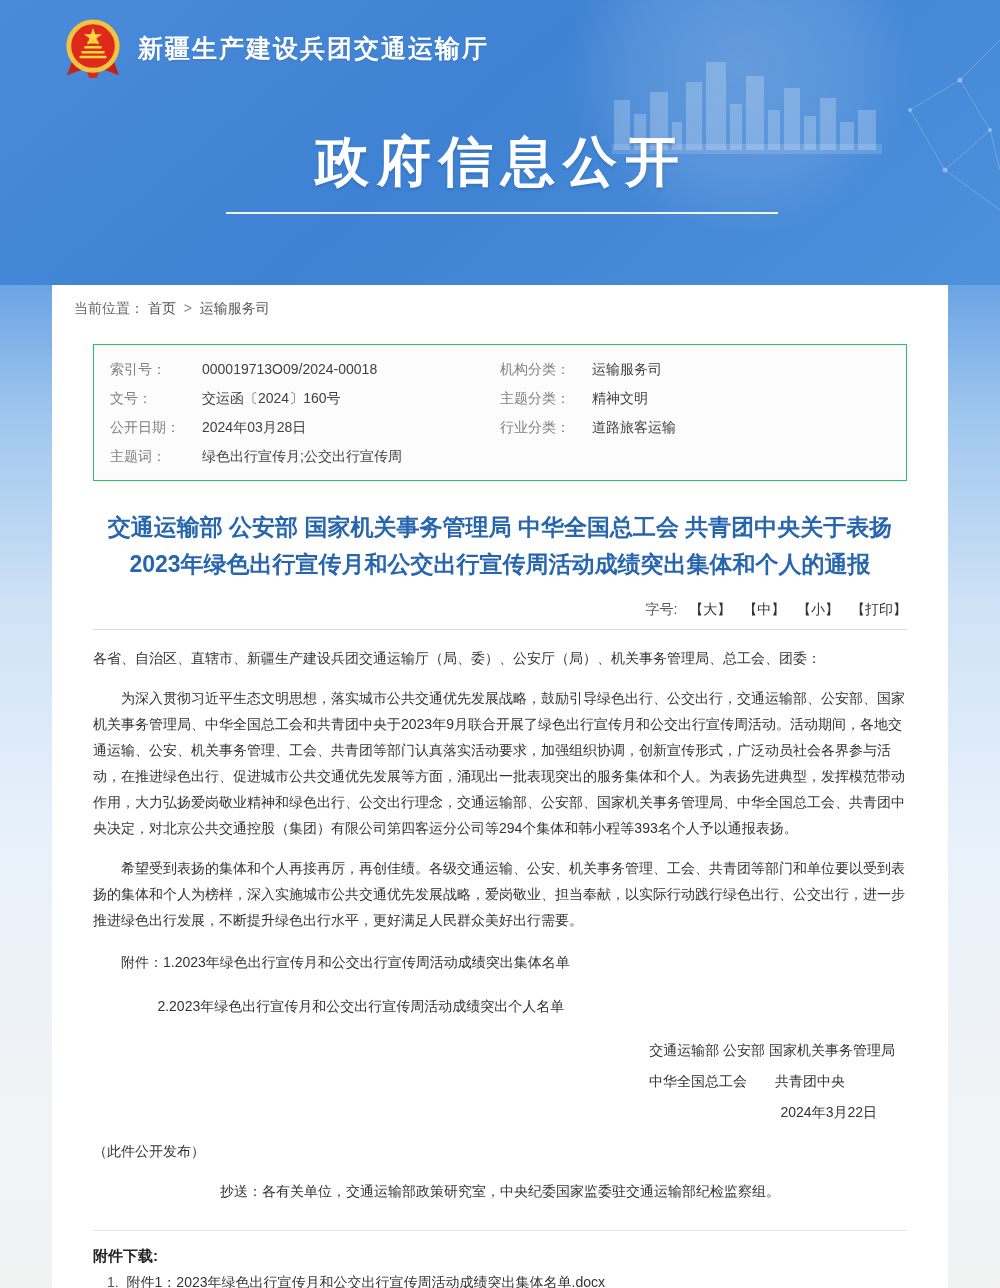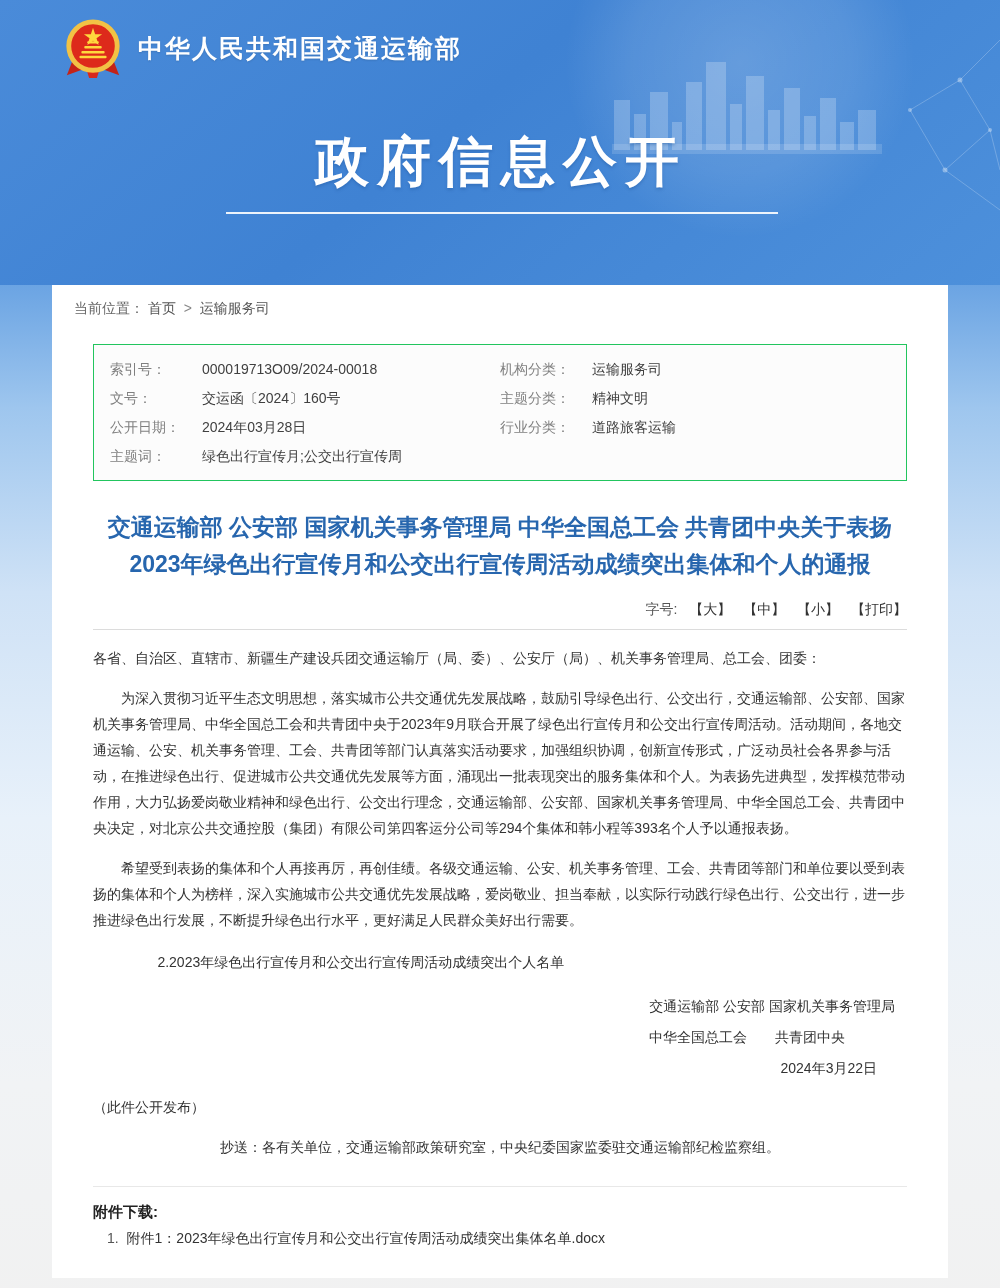--- a/index.html
+++ b/index.html
@@ -139,21 +139,21 @@
         <path d="M12 42 L5 60 L22 54 Z" fill="#c42318"></path>
         <path d="M52 42 L59 60 L42 54 Z" fill="#c42318"></path>
         <path d="M24 50 L40 50 L36 63 L28 63 Z" fill="#d7281d"></path>
         <circle cx="32" cy="30" r="25" fill="#dd2a1b" stroke="#f2c245" stroke-width="5"></circle>
         <path d="M32 11 L34.2 17.8 L41.4 17.8 L35.6 22 L37.8 28.8 L32 24.6 L26.2 28.8 L28.4 22 L22.6 17.8 L29.8 17.8 Z" fill="#ffd83d"></path>
         <rect x="23" y="30" width="18" height="2.6" rx="1" fill="#ffd83d"></rect>
         <rect x="20" y="35" width="24" height="2.6" rx="1" fill="#ffd83d"></rect>
         <rect x="18" y="40" width="28" height="2.6" rx="1" fill="#ffd83d"></rect>
         <rect x="26" y="25" width="12" height="2.4" rx="1" fill="#ffd83d"></rect>
       </svg>
-      <div class="site-name">中华人民共和国交通运输部</div>
+      <div class="site-name">新疆生产建设兵团交通运输厅</div>
     </div>
 
     <div class="banner-title">政府信息公开</div>
     <div class="banner-underline"></div>
   </div>
 
   <div class="body-bg">
     <div class="card">
 
       <div class="breadcrumb">
@@ -213,20 +213,21 @@
           <span class="fb-item">【小】</span>
           <span class="fb-item">【打印】</span>
         </div>
 
         <hr class="divider">
 
         <div class="doc-body">
           <p class="salutation">各省、自治区、直辖市、新疆生产建设兵团交通运输厅（局、委）、公安厅（局）、机关事务管理局、总工会、团委：</p>
           <p class="para">为深入贯彻习近平生态文明思想，落实城市公共交通优先发展战略，鼓励引导绿色出行、公交出行，交通运输部、公安部、国家机关事务管理局、中华全国总工会和共青团中央于2023年9月联合开展了绿色出行宣传月和公交出行宣传周活动。活动期间，各地交通运输、公安、机关事务管理、工会、共青团等部门认真落实活动要求，加强组织协调，创新宣传形式，广泛动员社会各界参与活动，在推进绿色出行、促进城市公共交通优先发展等方面，涌现出一批表现突出的服务集体和个人。为表扬先进典型，发挥模范带动作用，大力弘扬爱岗敬业精神和绿色出行、公交出行理念，交通运输部、公安部、国家机关事务管理局、中华全国总工会、共青团中央决定，对北京公共交通控股（集团）有限公司第四客运分公司等294个集体和韩小程等393名个人予以通报表扬。</p>
           <p class="para">希望受到表扬的集体和个人再接再厉，再创佳绩。各级交通运输、公安、机关事务管理、工会、共青团等部门和单位要以受到表扬的集体和个人为榜样，深入实施城市公共交通优先发展战略，爱岗敬业、担当奉献，以实际行动践行绿色出行、公交出行，进一步推进绿色出行发展，不断提升绿色出行水平，更好满足人民群众美好出行需要。</p>
+          <p class="attach-line1">附件：1.2023年绿色出行宣传月和公交出行宣传周活动成绩突出集体名单</p>
           <p class="attach-line2">2.2023年绿色出行宣传月和公交出行宣传周活动成绩突出个人名单</p>
 
           <div class="sig sig-1">交通运输部 公安部 国家机关事务管理局</div>
           <div class="sig sig-2">中华全国总工会　　共青团中央</div>
           <div class="sig sig-date">2024年3月22日</div>
 
           <p class="public-note">（此件公开发布）</p>
           <p class="cc-note">抄送：各有关单位，交通运输部政策研究室，中央纪委国家监委驻交通运输部纪检监察组。</p>
         </div>
 

